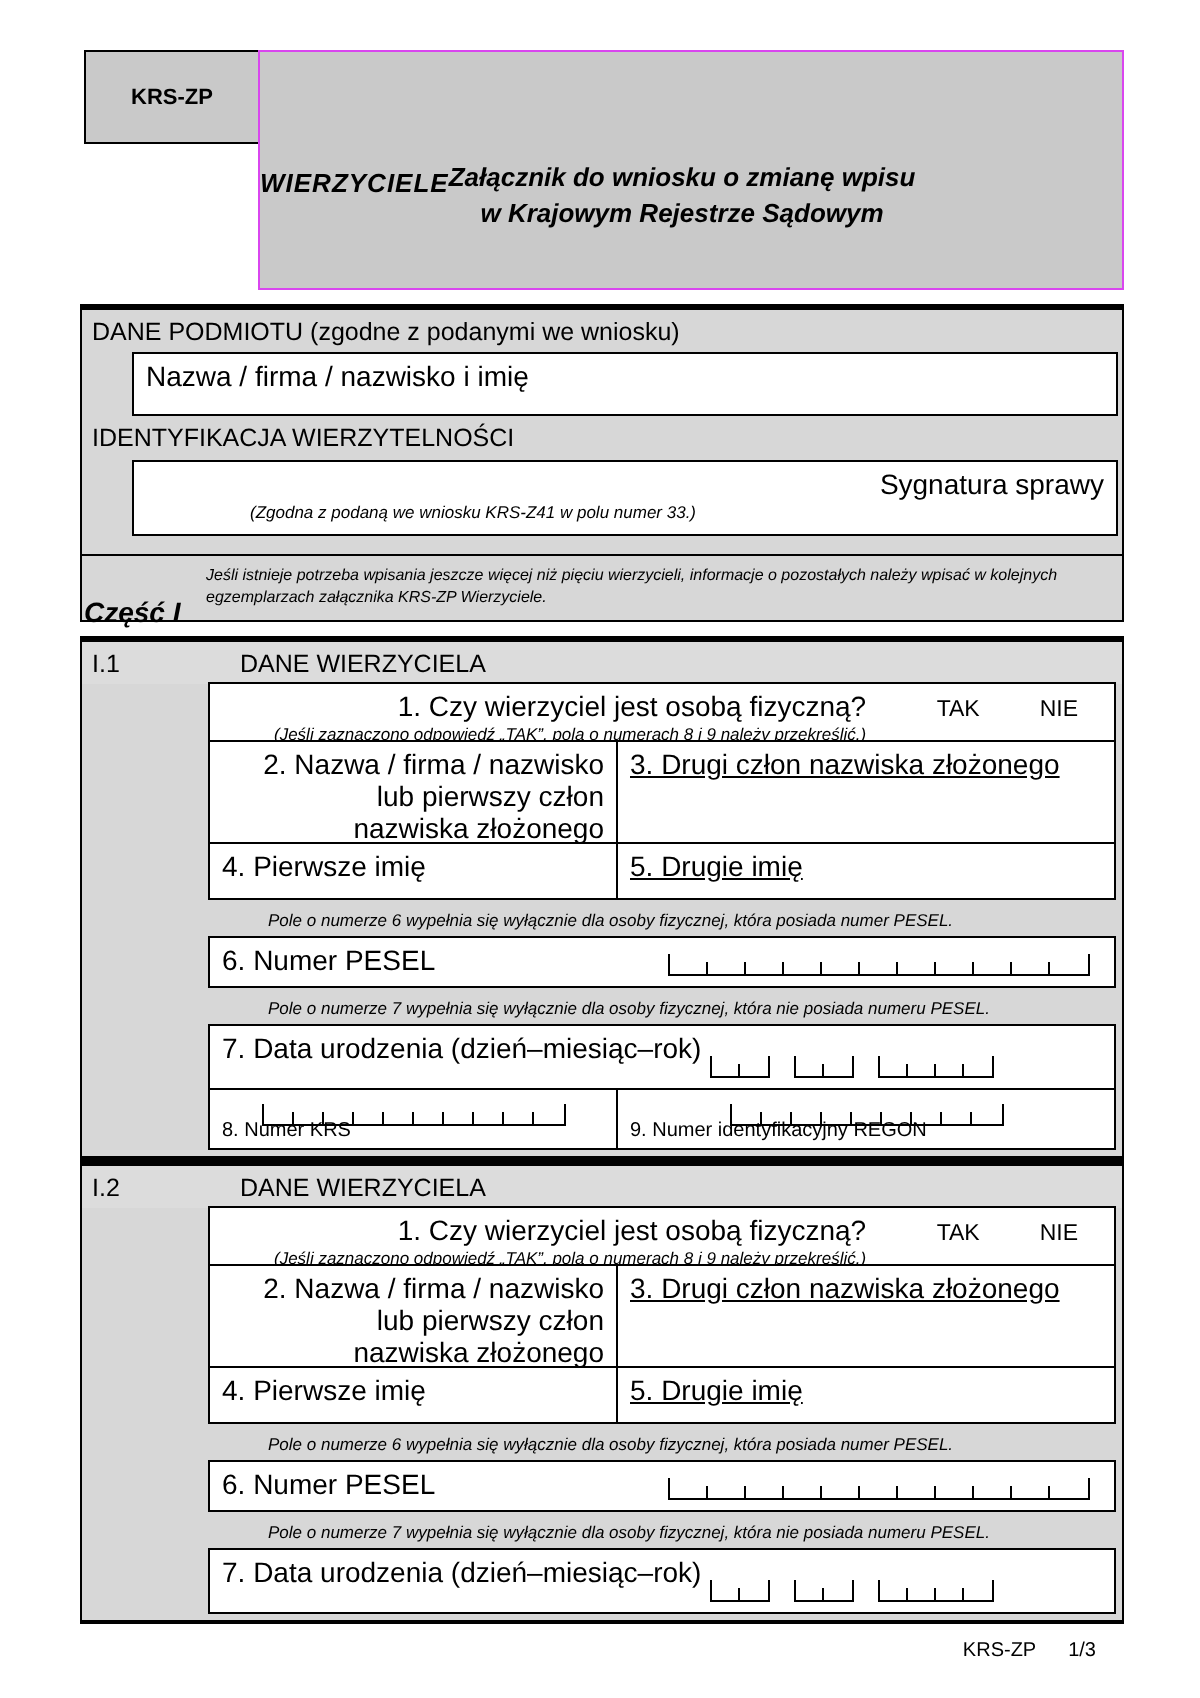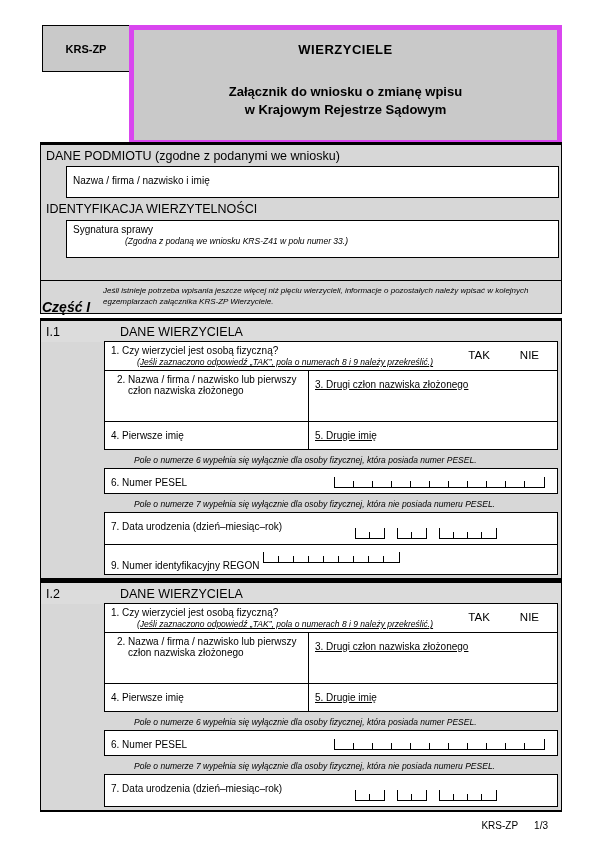--- a/index.html
+++ b/index.html
@@ -17,42 +17,42 @@
     height:45px;background:#c9c9c9;border:1px solid #000;
     display:flex;align-items:center;justify-content:center;
     font-weight:bold;font-size:11px;
   }
   .hreg{
     flex:1;margin-top:2px;background:#fff;border:1px solid #000;
     display:flex;align-items:center;justify-content:center;text-align:center;
     font-weight:bold;font-size:13.5px;line-height:1.25;padding:0 8px;
   }
   .hright{
-    flex:1;margin-left:-1px;background:#c9c9c9;border:5px solid #d946ef;
-    display:flex;flex-direction:column;align-items:center;text-align:center;
+    flex:1;margin-left:-1px;background:#c9c9c9;border:1px solid #d946ef;
+    display:flex;flex-direction:row;align-items:center;text-align:center;font-style:italic;
   }
   .htitle{margin-top:12px;font-weight:bold;font-size:13px;letter-spacing:.5px;}
   .hsub{margin-top:26px;font-weight:bold;font-size:13px;line-height:1.35;}
 
   
   .blockpos{margin-left:40px;width:522px;box-sizing:border-box;}
   .top-block{
-    position:absolute;top:142px;left:0;
+    position:absolute;top:152px;left:0;
     background:#d7d7d7;border:1px solid #000;border-top:3px solid #000;
     padding-bottom:0;
   }
   .blk-title{padding:4px 6px 3px 5px;font-size:12.5px;}
   .fbox{background:#fff;border:1px solid #000;box-sizing:border-box;position:relative;}
   .tb-box{margin-left:25px;margin-right:2px;}
   .tb-box1{height:32px;padding:3px 6px;}
   .tb-box2{height:38px;padding:3px 6px;margin-top:1px;}
-  .flabel{font-size:10px;}
+  .flabel{font-size:14px;text-align:right;}
   .subnote{font-size:8.5px;font-style:italic;margin:1px 0 0 52px;}
   .top-note{
-    border-top:1px solid #000;margin-top:22px;
+    border-top:1px solid #000;margin-top:9px;
     padding:4px 22px 6px 62px;font-size:8px;font-style:italic;line-height:1.4;
   }
 
   .part-wrap{position:absolute;top:296px;left:0;border-bottom:2px solid #000;padding:2px 0 3px 2px;}
   .part-label{font-weight:bold;font-style:italic;font-size:14px;}
 
   
   .section{
     position:absolute;left:0;
     background:#d7d7d7;border:1px solid #000;
@@ -190,20 +190,37 @@
             </span>
           <span class="comb date">
               <span class="cell"></span>
               <span class="cell"></span>
               <span class="cell"></span>
               <span class="cell"></span>
             </span>
         </span>
       </div>
       <div class="fbox two f89">
+        <div class="cellL">
+          <span class="comb-center">
+            <span class="comb small">
+                <span class="cell"></span>
+                <span class="cell"></span>
+                <span class="cell"></span>
+                <span class="cell"></span>
+                <span class="cell"></span>
+                <span class="cell"></span>
+                <span class="cell"></span>
+                <span class="cell"></span>
+                <span class="cell"></span>
+                <span class="cell"></span>
+              </span>
+          </span>
+          <span class="lbl-bottom">8. Numer KRS</span>
+        </div>
         <div class="cellR">
           <span class="comb-center">
             <span class="comb small">
                 <span class="cell"></span>
                 <span class="cell"></span>
                 <span class="cell"></span>
                 <span class="cell"></span>
                 <span class="cell"></span>
                 <span class="cell"></span>
                 <span class="cell"></span>

